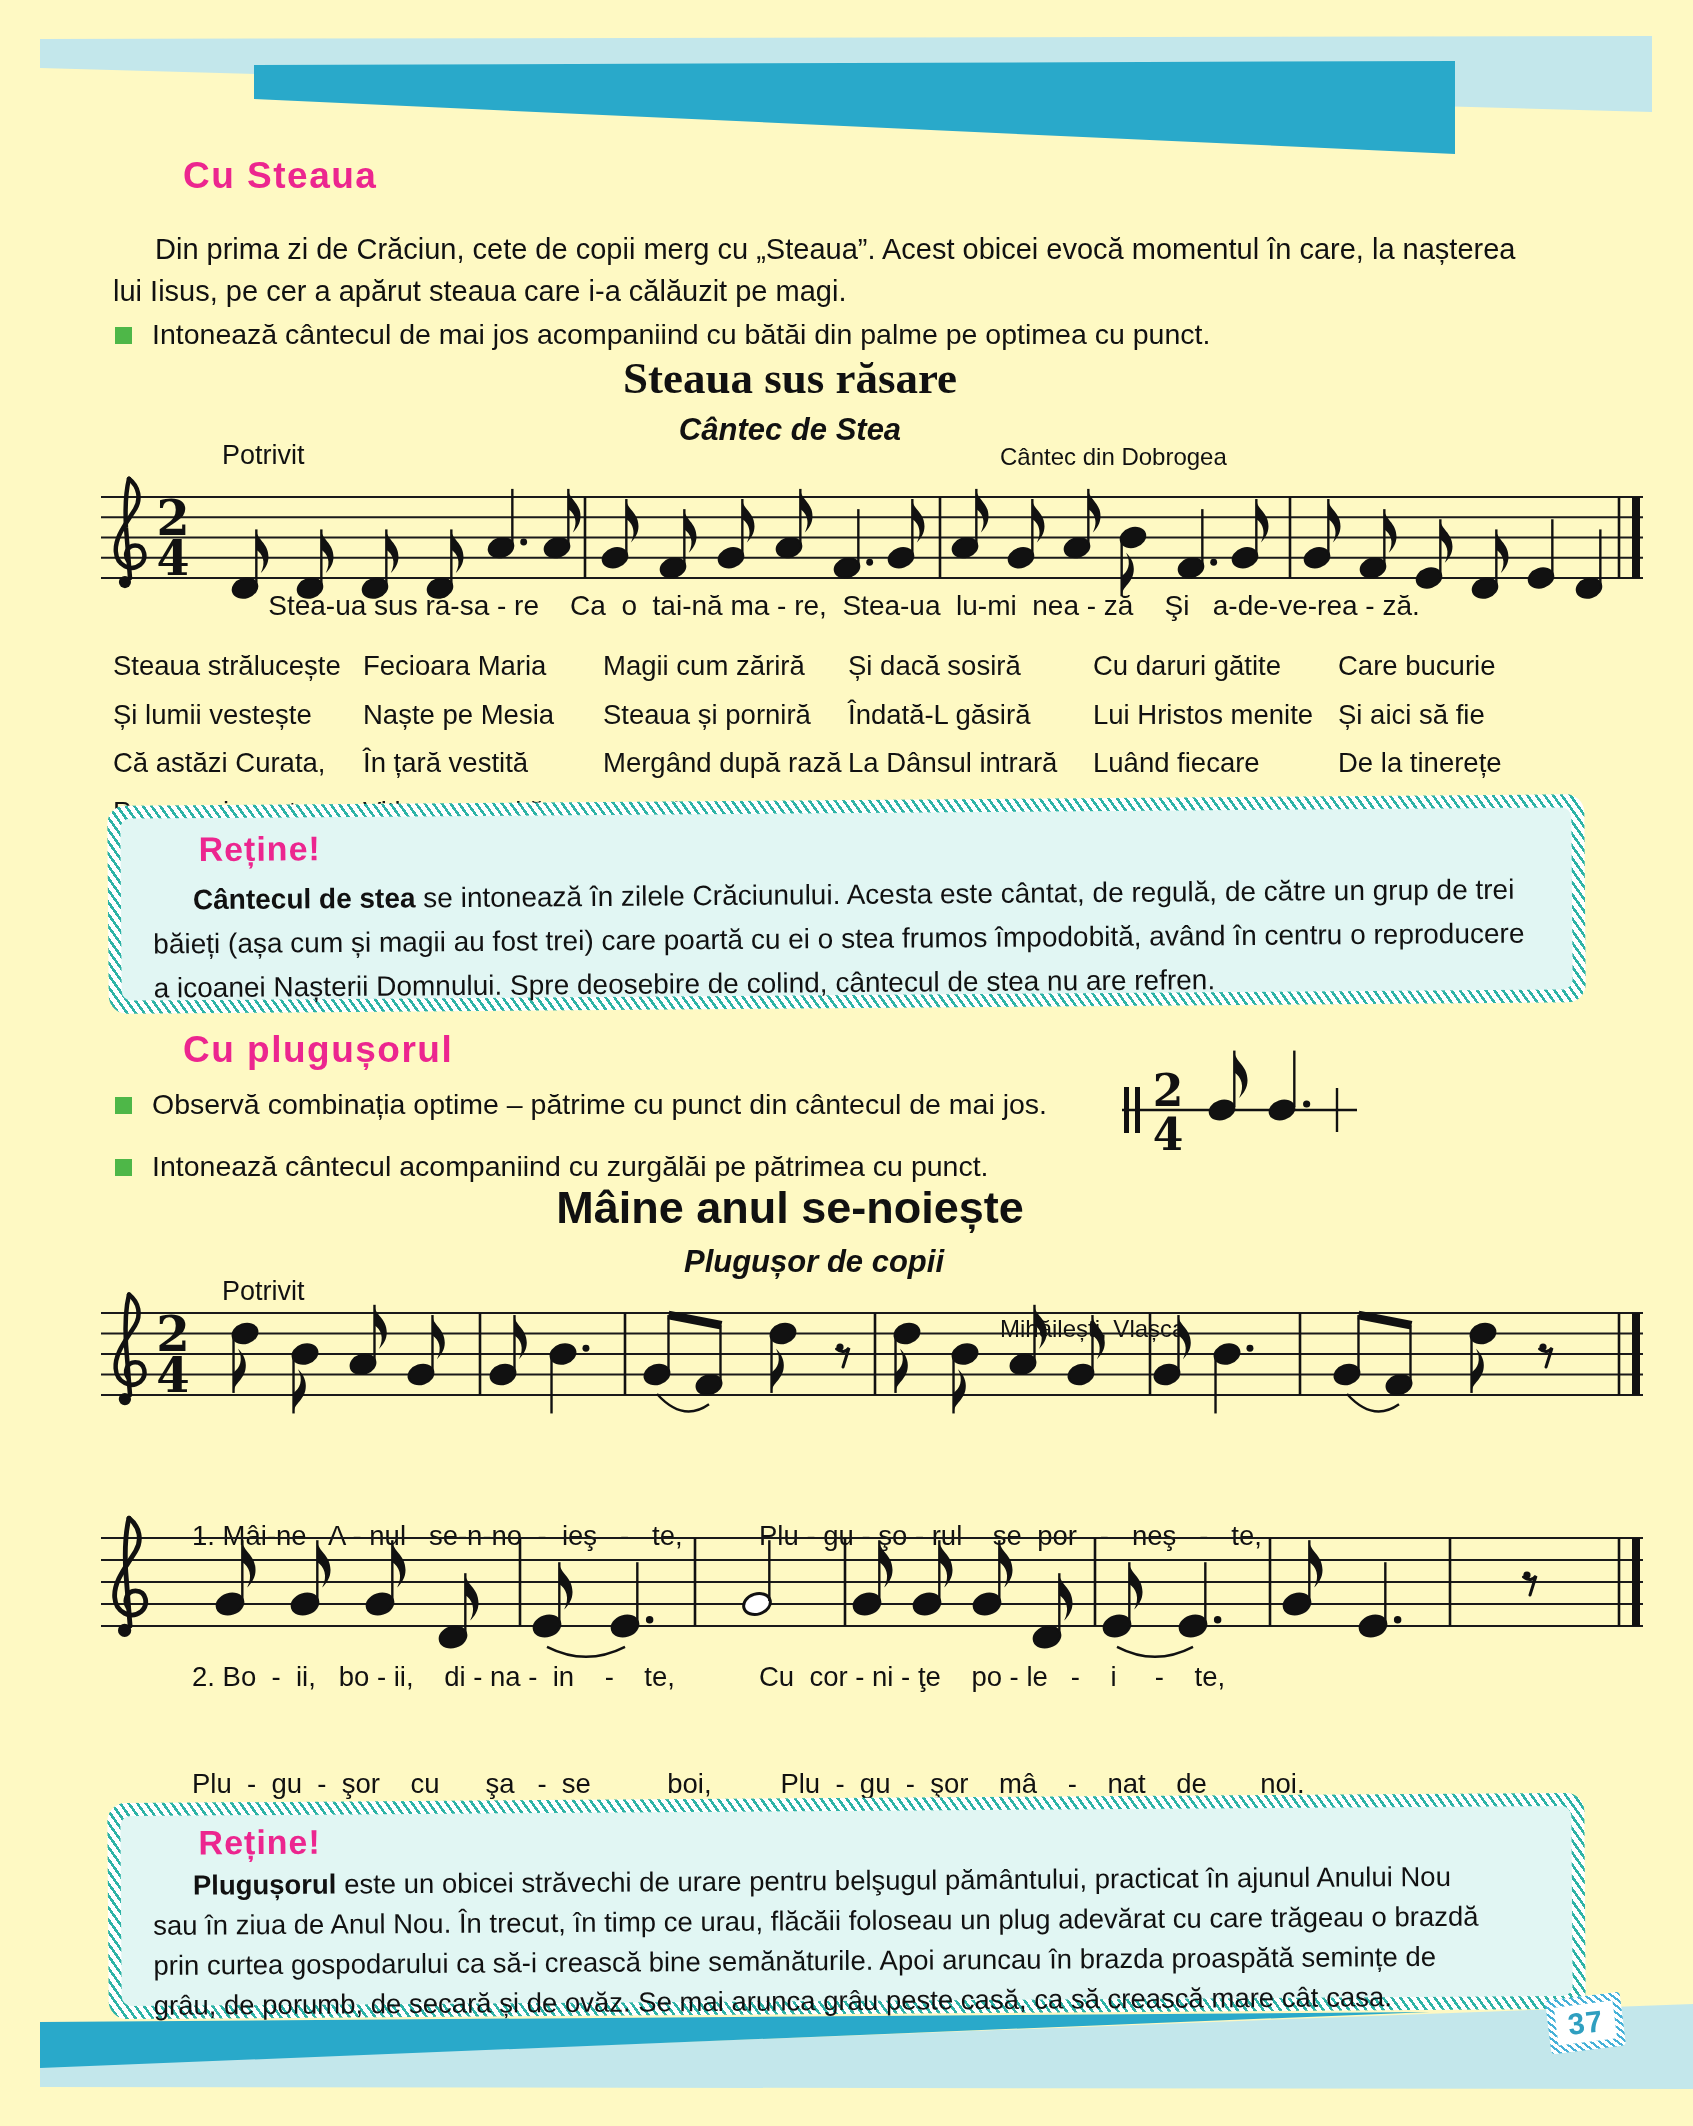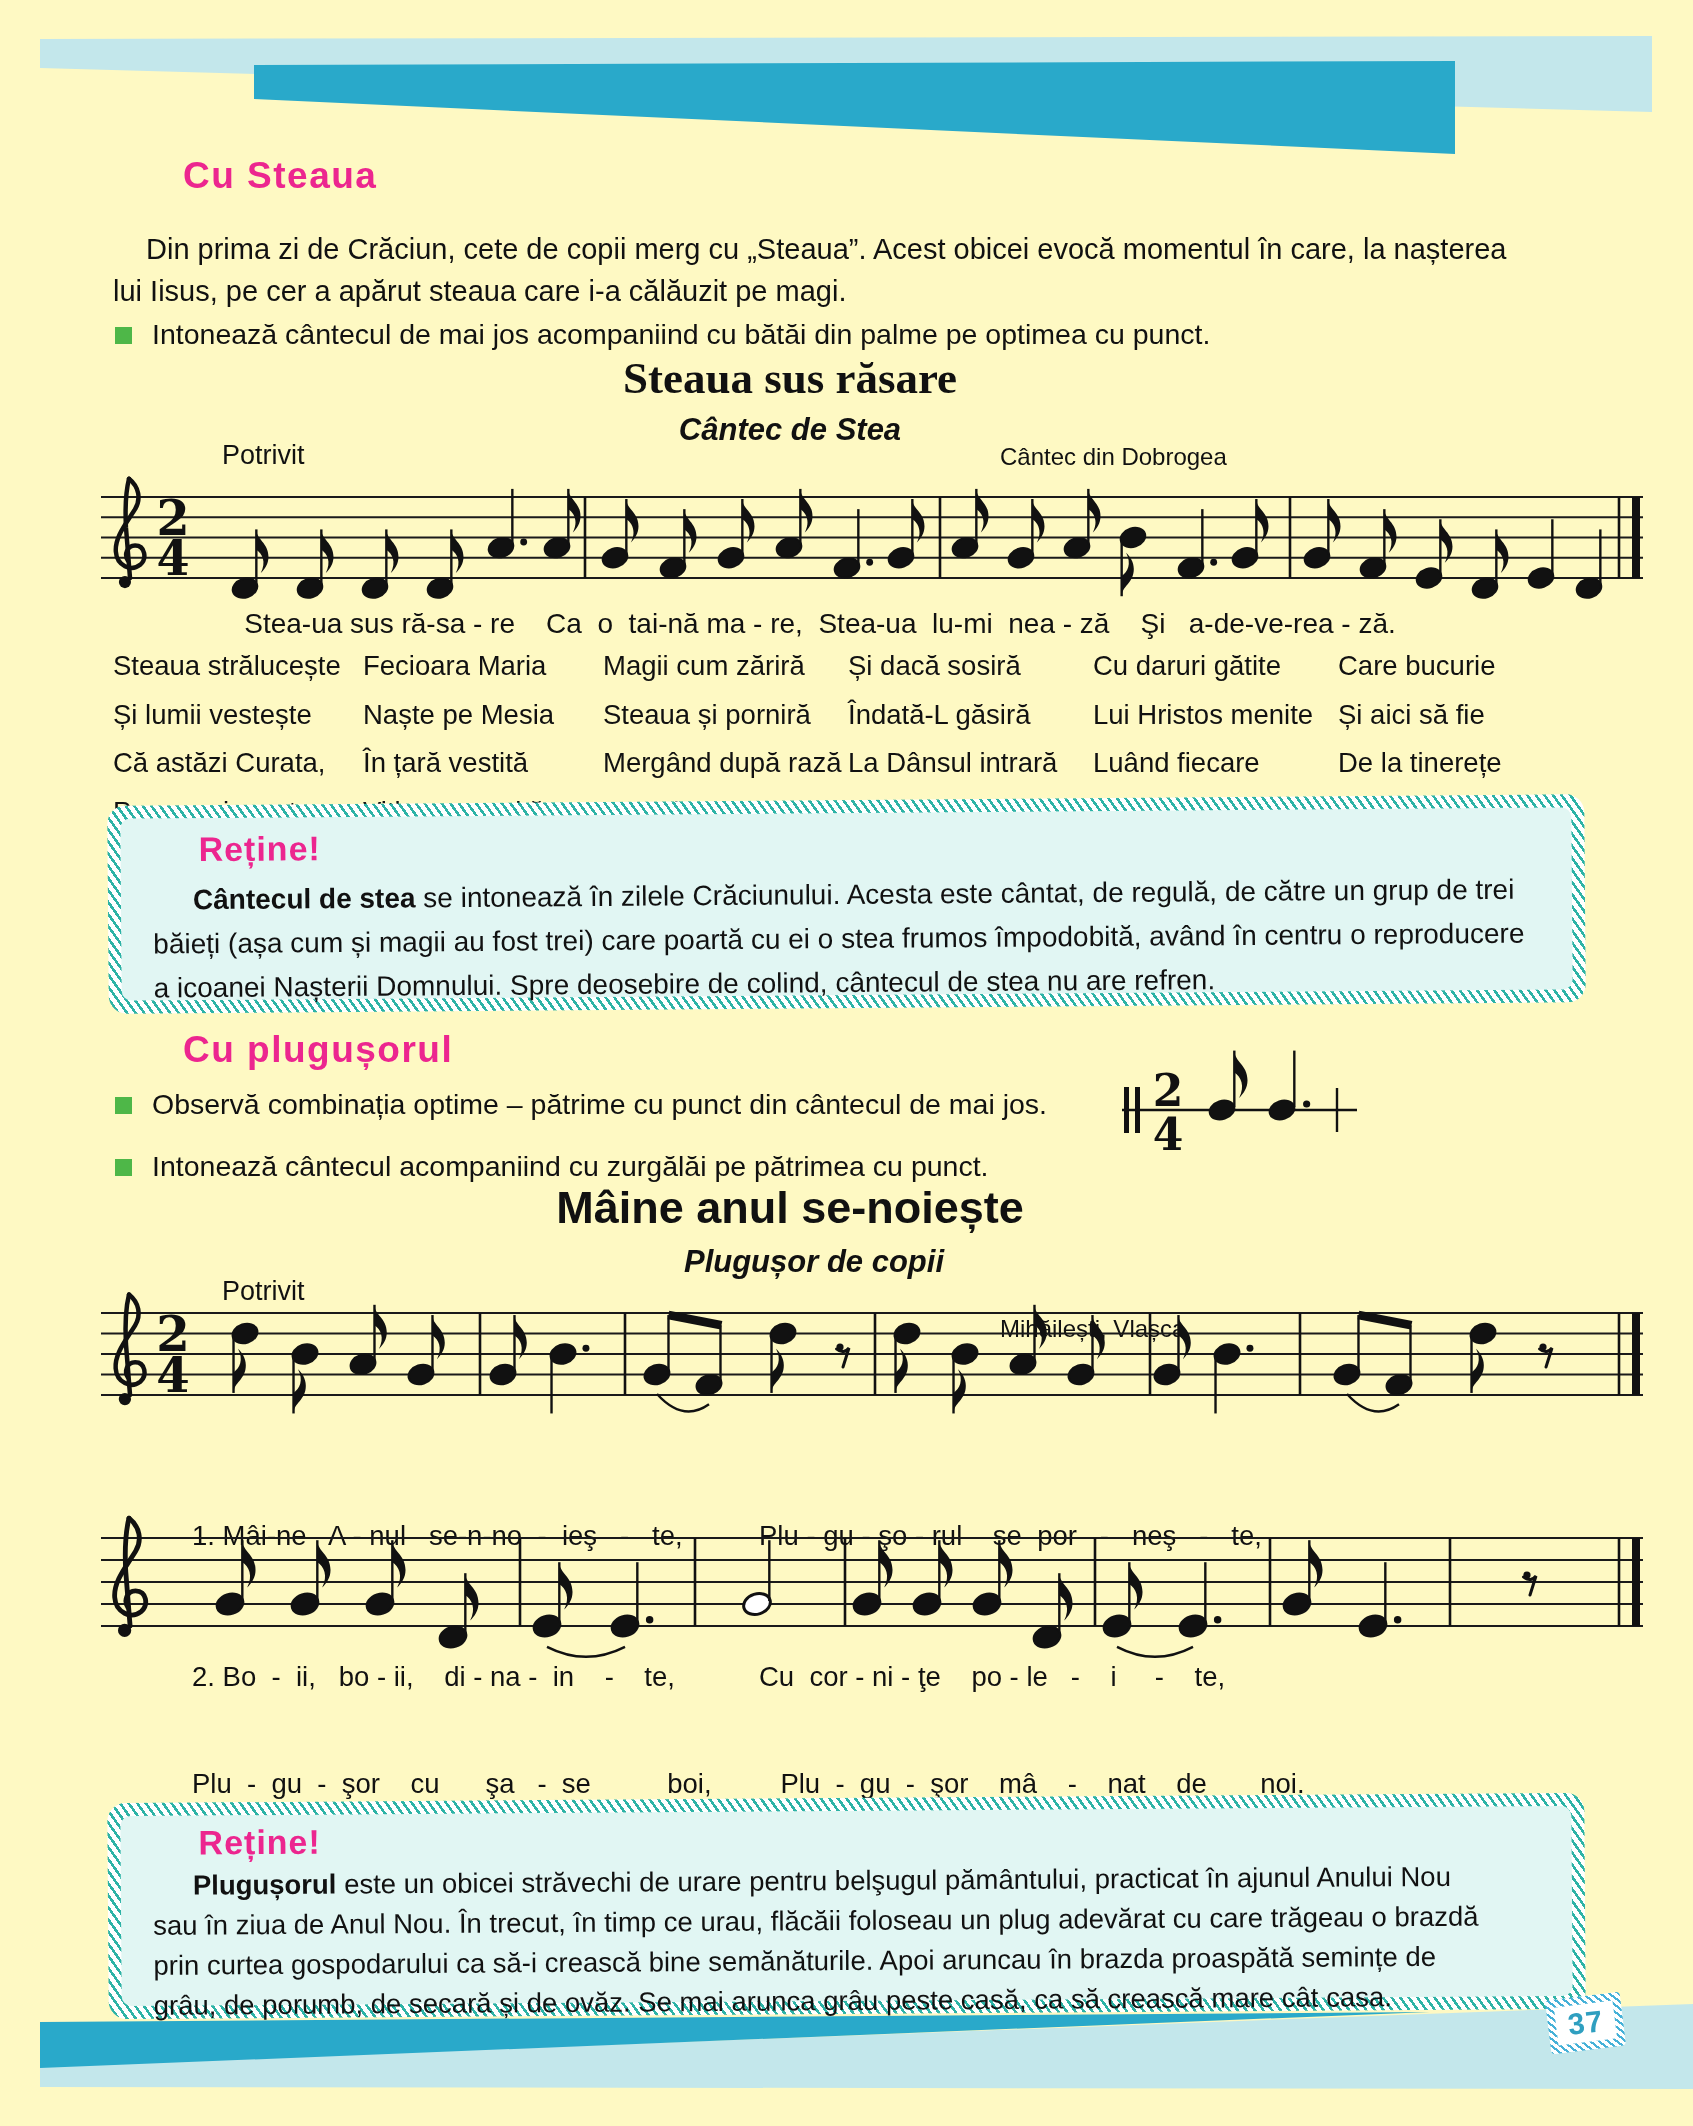--- a/index.html
+++ b/index.html
@@ -34,32 +34,32 @@
 
 <div id="page">
 
   <svg class="abs" style="left:0;top:0;" width="1693" height="180" viewBox="0 0 1693 180">
     <polygon points="40,39 1652,36 1652,112 40,68" fill="#c3e7eb"></polygon>
     <polygon points="254,65 1455,61 1455,154 254,99" fill="#29a9ca"></polygon>
   </svg>
 
   <div class="abs heading-pink" style="left:183px;top:155px;">Cu Steaua</div>
 
-  <div class="abs bodytxt" style="left:146px;top:228px;">Din prima zi de Crăciun, cete de copii merg cu „Steaua”. Acest obicei evocă momentul în care, la nașterea</div>
+  <div class="abs bodytxt" style="left:155px;top:228px;">Din prima zi de Crăciun, cete de copii merg cu „Steaua”. Acest obicei evocă momentul în care, la nașterea</div>
   <div class="abs bodytxt" style="left:113px;top:270px;">lui Iisus, pe cer a apărut steaua care i-a călăuzit pe magi.</div>
 
   <div class="abs bullet" style="left:115px;top:327px;"></div>
   <div class="abs tasktxt" style="left:152px;top:318px;">Intonează cântecul de mai jos acompaniind cu bătăi din palme pe optimea cu punct.</div>
 
   <div class="abs song-title" style="left:0;width:1580px;top:352px;font-family:Liberation Serif, serif;">Steaua sus răsare</div>
   <div class="abs song-sub" style="left:0;width:1580px;top:412px;">Cântec de Stea</div>
   <div class="abs tempo" style="left:222px;top:440px;">Potrivit</div>
   <div class="abs origin" style="left:1000px;width:548px;top:443px;">Cântec din Dobrogea</div>
 
-  <div class="abs lyricline pre" style="left:0;width:1640px;top:608px;">Stea-ua sus ră-sa - re    Ca  o  tai-nă ma - re,  Stea-ua  lu-mi  nea - ză    Şi   a-de-ve-rea - ză.</div>
+  <div class="abs lyricline pre" style="left:0;width:1640px;top:590px;padding-left:24px;">Stea-ua sus ră-sa - re    Ca  o  tai-nă ma - re,  Stea-ua  lu-mi  nea - ză    Şi   a-de-ve-rea - ză.</div>
 
   <div class="abs versecol" style="left:113px;top:642px;">
     <div>Steaua strălucește</div>
     <div>Și lumii vestește</div>
     <div>Că astăzi Curata,</div>
     <div>Prea nevinovata</div>
   </div>
   <div class="abs versecol" style="left:363px;top:642px;">
     <div>Fecioara Maria</div>
     <div>Naște pe Mesia</div>

